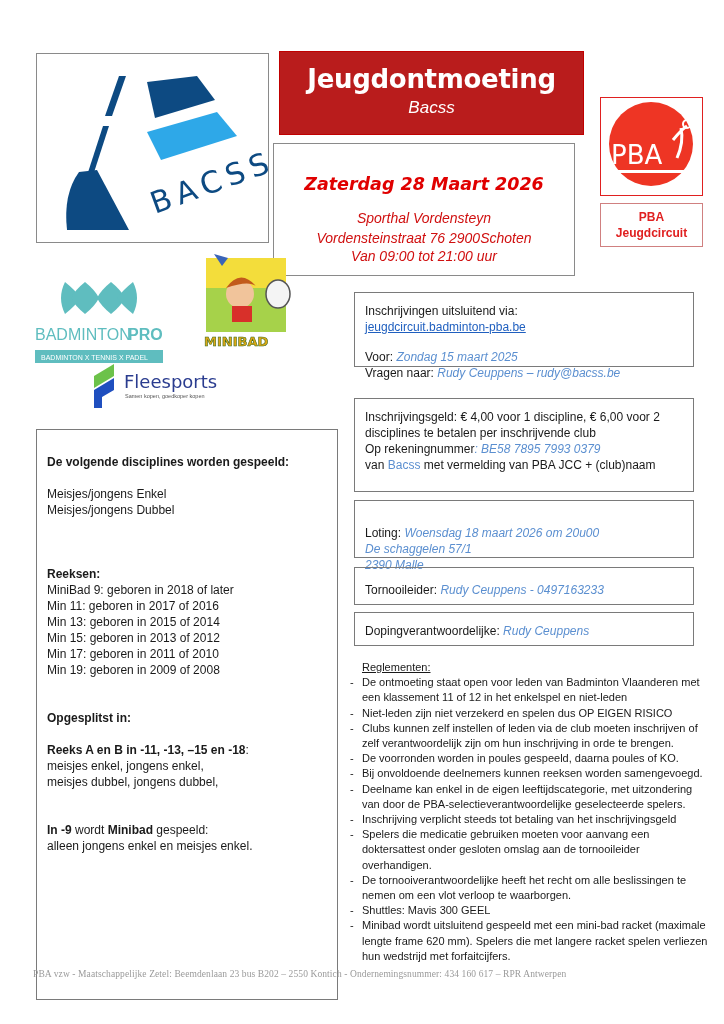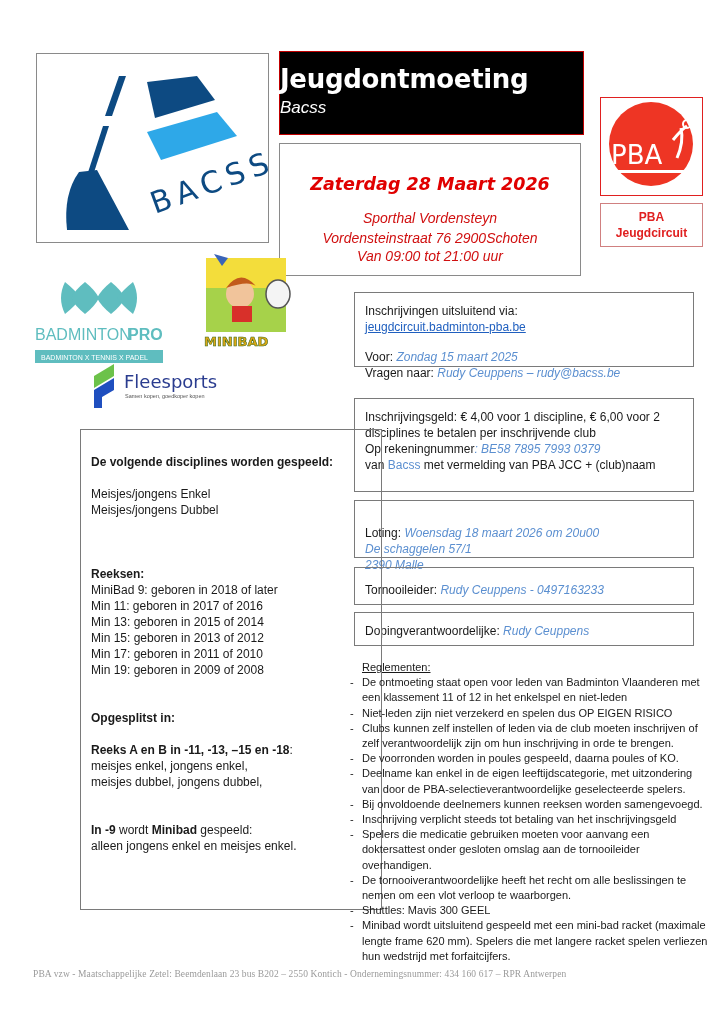--- a/index.html
+++ b/index.html
@@ -4,45 +4,45 @@
 <style>
   * { box-sizing: border-box; margin: 0; padding: 0; }
   html, body { width: 724px; height: 1024px; background: #ffffff; overflow: hidden; }
   body { position: relative; font-family: "Liberation Sans", "DejaVu Sans", sans-serif; color: #1a1a1a; }
   .abs { position: absolute; }
 
   
   #bacss-logo { left: 36px; top: 53px; width: 233px; height: 190px; border: 1.5px solid #8a8a8a; background:#fff; overflow:hidden; }
 
   
-  #title-box { left: 279px; top: 51px; width: 305px; height: 84px; background: #000000; border: 1px solid #c00000; text-align: left; color: #fff; }
+  #title-box { left: 279px; top: 51px; width: 305px; height: 84px; background: #b91c1c; border: 1px solid #c00000; text-align: center; color: #fff; }
   #title-box .t1 { font-family: "DejaVu Sans", sans-serif; font-weight: bold; font-size: 26px; margin-top: 12px; letter-spacing: -0.3px; }
   #title-box .t2 { font-style: italic; font-size: 17px; margin-top: 4px; }
 
-  #date-box { left: 279px; top: 143px; width: 302px; height: 133px; border: 1.5px solid #8a8a8a; text-align: center; color: #d60000; }
+  #date-box { left: 273px; top: 143px; width: 302px; height: 133px; border: 1.5px solid #8a8a8a; text-align: center; color: #d60000; }
   #date-box .d1 { font-family: "DejaVu Sans", sans-serif; font-weight: bold; font-style: italic; font-size: 17.5px; margin-top: 30px; color:#e00000; }
   #date-box .d2 { font-style: italic; font-size: 14px; margin-top: 14px; line-height: 20px; color:#d01010; }
 
   
   #pba-logo { left: 600px; top: 97px; width: 103px; height: 99px; border: 1.5px solid #e02020; background:#fff; }
   #pba-label { left: 600px; top: 203px; width: 103px; height: 44px; border: 1.2px solid #d08080; text-align:center; color:#e02020; font-weight:bold; font-size:12px; line-height:16px; padding-top:5px; }
 
   
   #badmintonpro { left: 35px; top: 276px; width: 128px; height: 90px; }
   #minibad { left: 202px; top: 250px; width: 100px; height: 100px; }
   #fleesports { left: 92px; top: 362px; width: 160px; height: 48px; }
 
   
   .rbox { position: absolute; left: 354px; width: 340px; border: 1.5px solid #7a7a7a; font-size: 12px; line-height: 16px; padding: 10px 10px 0 10px; color:#1a1a1a; }
   .blue { color: #5b8fd0; font-style: italic; }
   .blue-n { color: #5b8fd0; }
   .link { color: #1f5fbf; text-decoration: underline; }
 
   
-  #disc-box { left: 36px; top: 429px; width: 302px; height: 481px; border: 1.5px solid #7a7a7a; padding: 24px 10px 0 10px; font-size: 12px; line-height: 16px; margin-left: 44px; }
+  #disc-box { left: 36px; top: 429px; width: 302px; height: 571px; border: 1.5px solid #7a7a7a; padding: 24px 10px 0 10px; font-size: 12px; line-height: 16px; }
   #disc-box .b { font-weight: bold; }
 
   
   #reg { left: 348px; top: 660px; width: 362px; font-size: 11px; line-height: 15.2px; color:#1a1a1a; }
   #reg .head { text-decoration: underline; margin-left: 14px; }
   #reg ul { list-style: none; }
   #reg li { position: relative; padding-left: 14px; }
   #reg li::before { content: "-"; position: absolute; left: 2px; }
 
   #footer { left: 33px; top: 969px; font-family: "Liberation Serif", "DejaVu Serif", serif; font-size: 9.5px; color: #9a9a9a; letter-spacing: 0.1px; }
@@ -196,22 +196,22 @@
   <div>alleen jongens enkel en meisjes enkel.</div>
 </div>
 
 <div id="reg" class="abs">
   <div class="head">Reglementen:</div>
   <ul>
     <li>De ontmoeting staat open voor leden van Badminton Vlaanderen met een klassement 11 of 12 in het enkelspel en niet-leden</li>
     <li>Niet-leden zijn niet verzekerd en spelen dus OP EIGEN RISICO</li>
     <li>Clubs kunnen zelf instellen of leden via de club moeten inschrijven of zelf verantwoordelijk zijn om hun inschrijving in orde te brengen.</li>
     <li>De voorronden worden in poules gespeeld, daarna poules of KO.</li>
+    <li>Bij onvoldoende deelnemers kunnen reeksen worden samengevoegd.</li>
     <li>Deelname kan enkel in de eigen leeftijdscategorie, met uitzondering van door de PBA-selectieverantwoordelijke geselecteerde spelers.</li>
-    <li>Bij onvoldoende deelnemers kunnen reeksen worden samengevoegd.</li>
     <li>Inschrijving verplicht steeds tot betaling van het inschrijvingsgeld</li>
     <li>Spelers die medicatie gebruiken moeten voor aanvang een doktersattest onder gesloten omslag aan de tornooileider overhandigen.</li>
     <li>De tornooiverantwoordelijke heeft het recht om alle beslissingen te nemen om een vlot verloop te waarborgen.</li>
     <li>Shuttles: Mavis 300 GEEL</li>
     <li>Minibad wordt uitsluitend gespeeld met een mini-bad racket (maximale lengte frame 620 mm). Spelers die met langere racket spelen verliezen hun wedstrijd met forfaitcijfers.</li>
   </ul>
 </div>
 
 <div id="footer" class="abs">PBA vzw - Maatschappelijke Zetel: Beemdenlaan 23 bus B202 – 2550 Kontich - Ondernemingsnummer: 434 160 617 – RPR Antwerpen</div>
 

